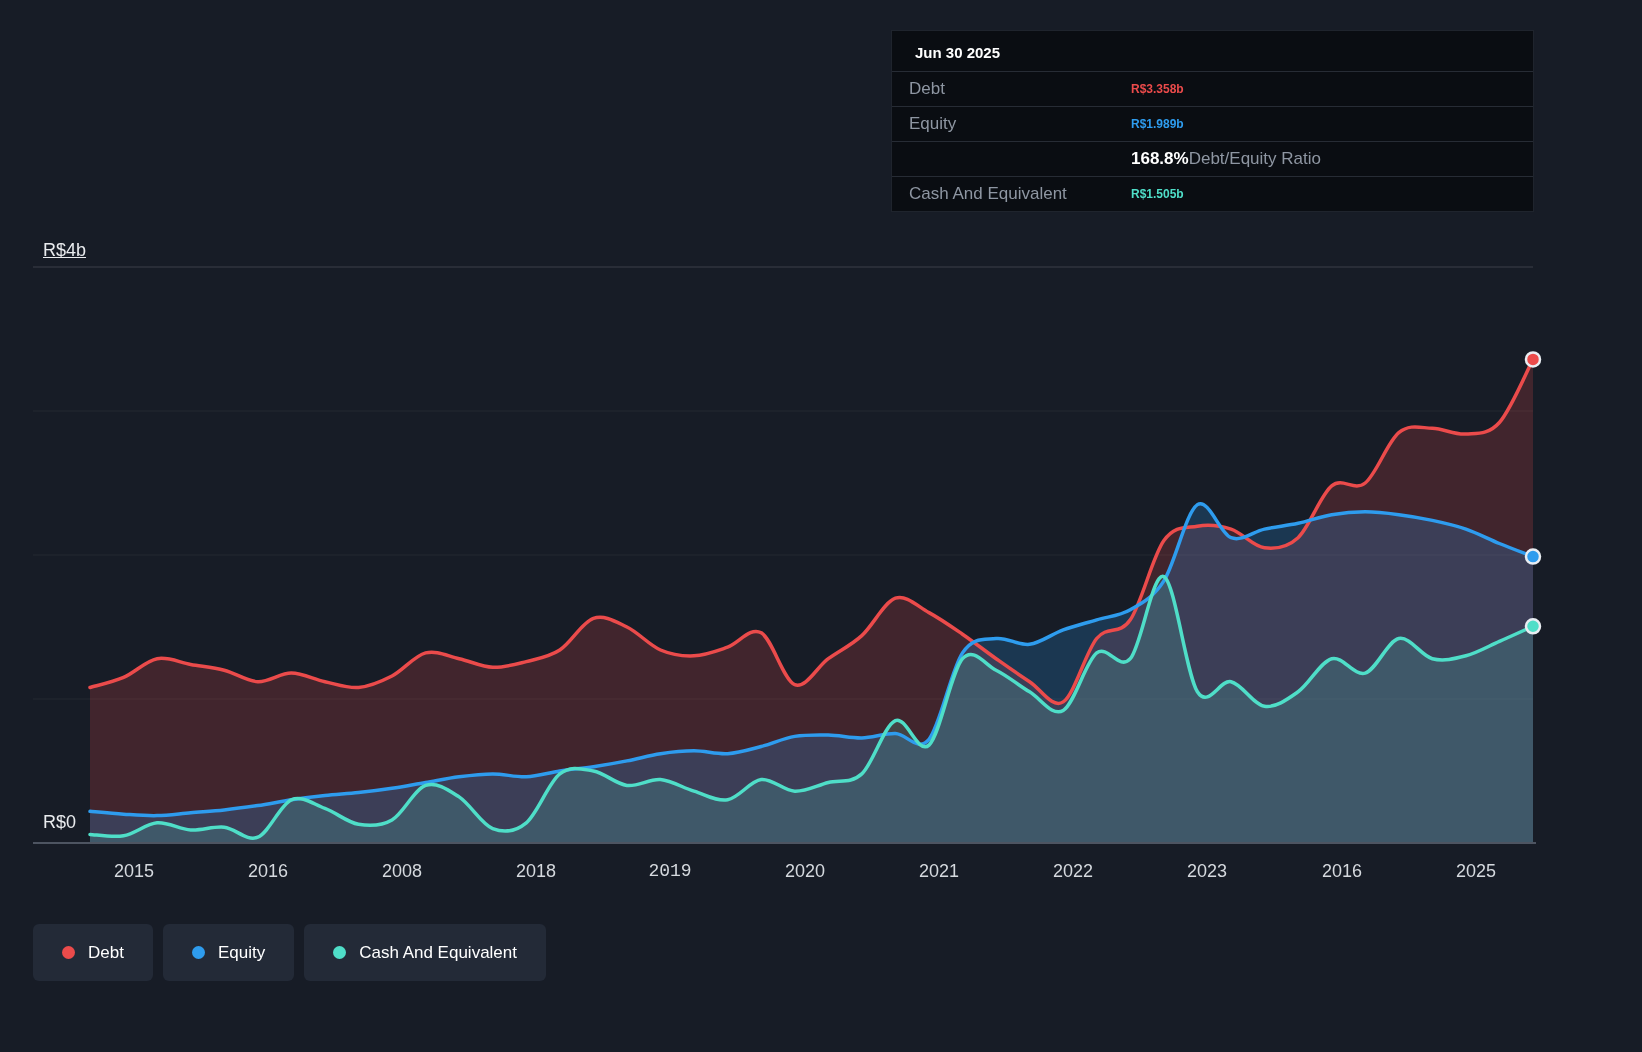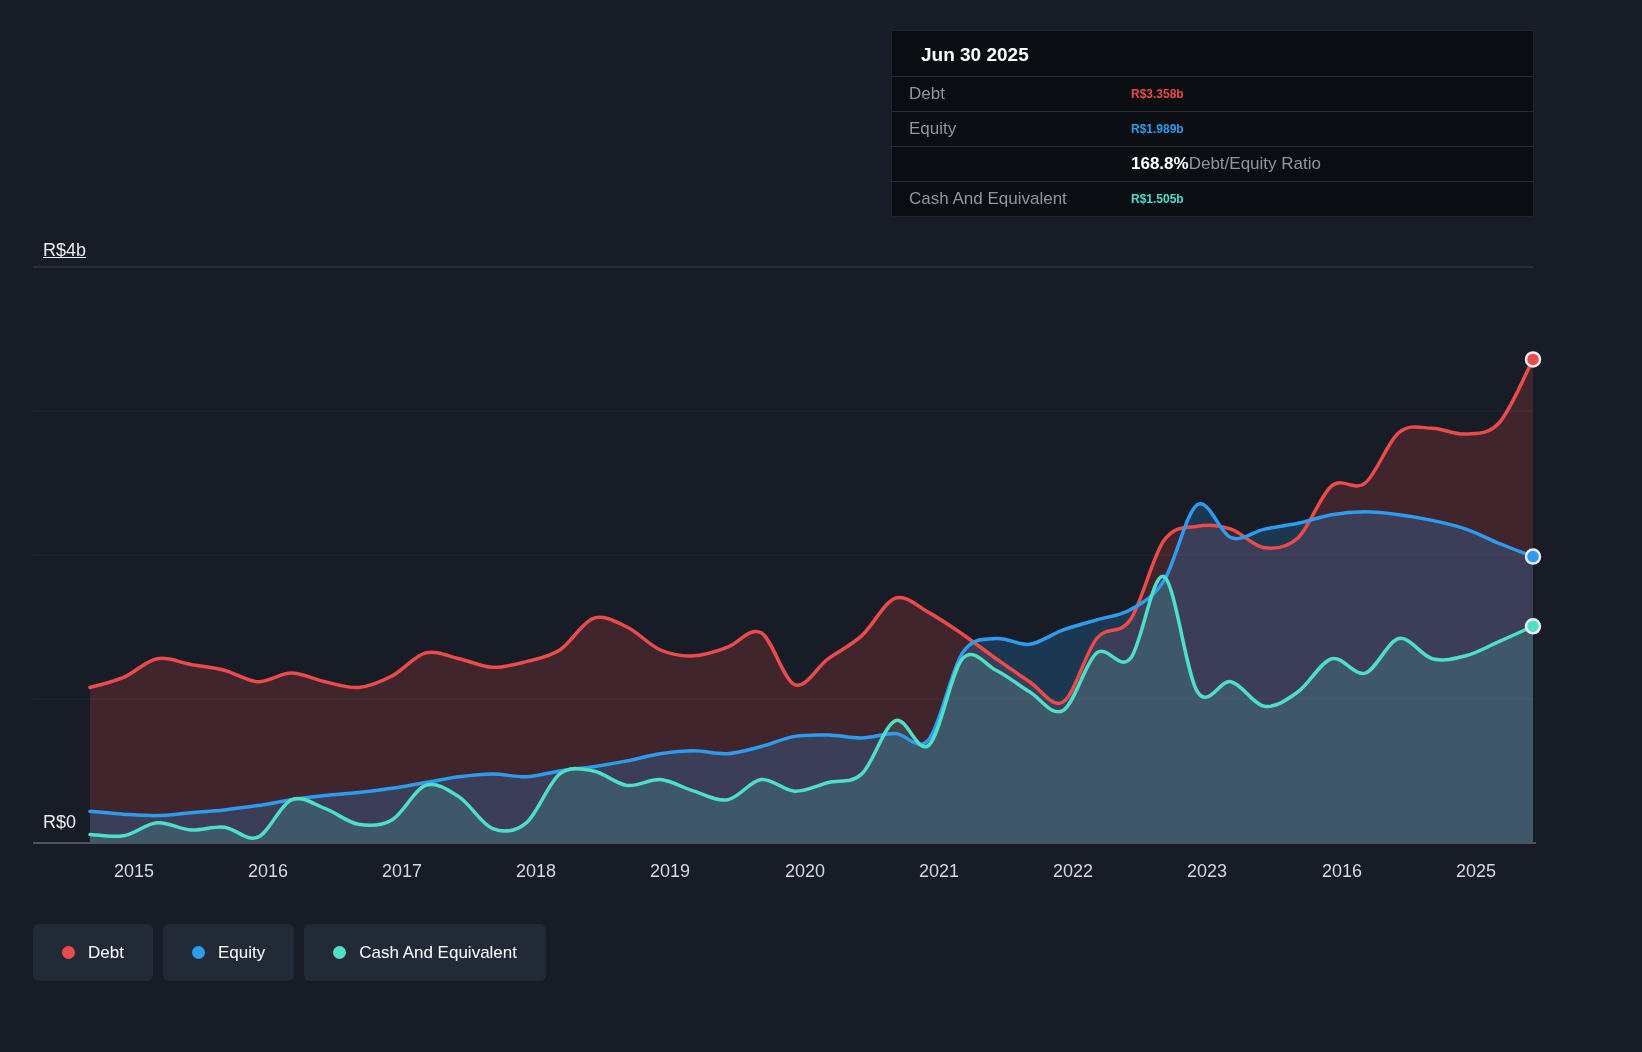--- a/index.html
+++ b/index.html
@@ -14,22 +14,22 @@
   .tooltip {
     position: absolute;
     left: 891px;
     top: 30px;
     width: 643px;
     background: #0a0d12;
     border: 1px solid #1f242d;
     z-index: 5;
   }
   .tt-title {
-    padding: 13px 17px 10px 29px;
-    font-size: 19px;
+    padding: 13px 17px 10px 23px;
+    font-size: 15px;
     font-weight: bold;
     color: #ffffff;
   }
   .tt-row {
     display: grid;
     grid-template-columns: 222px 1fr;
     align-items: center;
     min-height: 35px;
     padding: 0 17px;
     border-top: 1px solid #272c35;
@@ -110,23 +110,23 @@
       <circle cx="1533.0" cy="626.3" r="7" fill="#4fdec8" stroke="#e9edf2" stroke-width="2.5"></circle>
     </svg>
 </div>
 
 <div class="ylab top">R$4b</div>
 <div class="ylab bottom">R$0</div>
 
 <div class="xaxis" id="x-axis">
     <span style="left: 124px;">2015</span>
     <span style="left: 258px;">2016</span>
-    <span style="left: 392px;">2017</span>
+    <span style="left: 392px;">2008</span>
     <span style="left: 526px;">2018</span>
-    <span style="left: 660px;">2019</span>
+    <span style="left: 660px; font-family: Liberation Mono, monospace;">2019</span>
     <span style="left: 795px;">2020</span>
     <span style="left: 929px;">2021</span>
     <span style="left: 1063px;">2022</span>
     <span style="left: 1197px;">2023</span>
     <span style="left: 1332px;">2016</span>
     <span style="left: 1466px;">2025</span>
   </div>
 
 <div class="tooltip">
   <div class="tt-title">Jun 30 2025</div>

